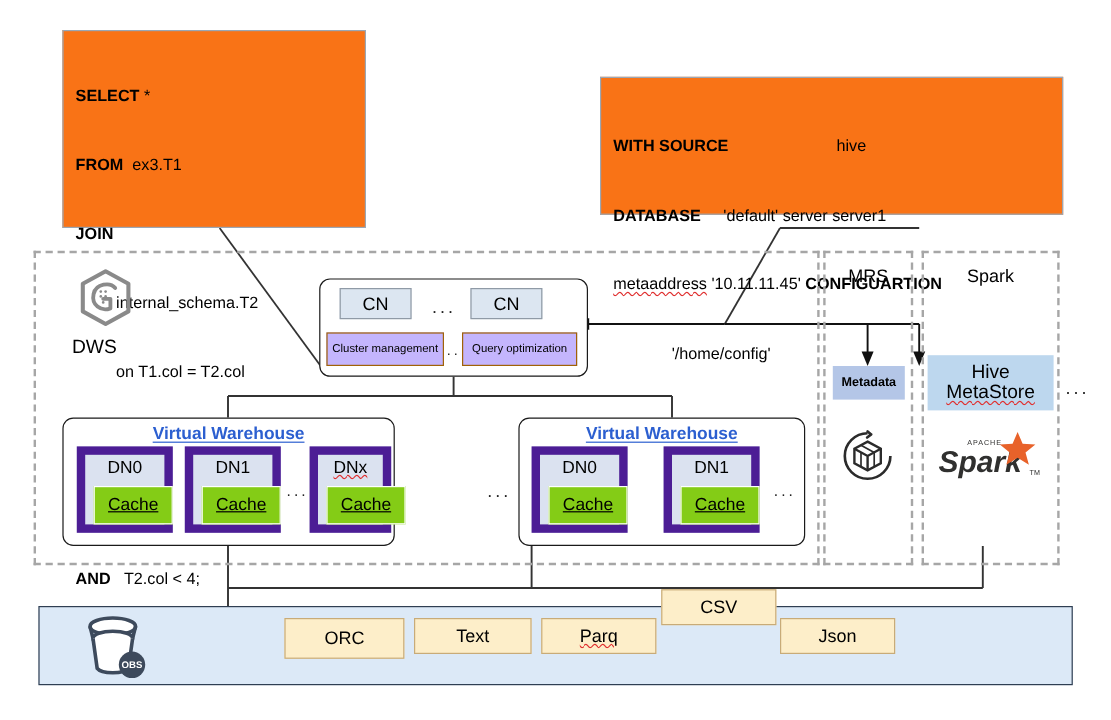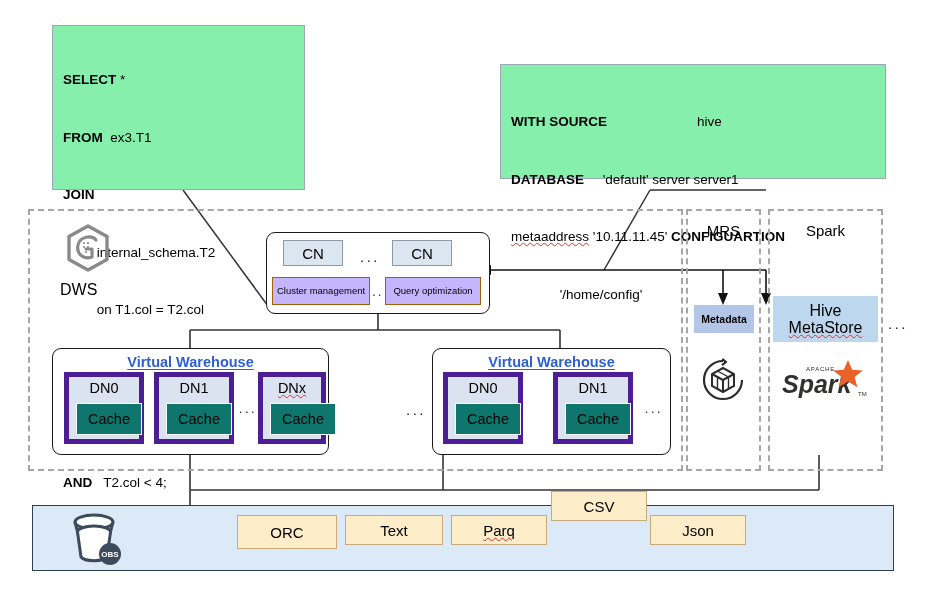--- a/index.html
+++ b/index.html
@@ -1,44 +1,44 @@
 <!DOCTYPE html>
 <html><head>
 <meta charset="utf-8">
 <style>
   html,body{margin:0;padding:0;background:#fff;}
   body{width:926px;height:600px;position:relative;overflow:hidden;
        font-family:"Liberation Sans","DejaVu Sans",sans-serif;color:#000;}
   .abs{position:absolute;box-sizing:border-box;}
 
   
-  .codebox{background:#86efac;border:1px solid #9aa7b5;padding:6px 10px;
+  .codebox{background:#f97316;border:1px solid #9aa7b5;padding:6px 10px;
            font-size:13.5px;line-height:1.42;white-space:pre;}
   .codebox b{font-weight:bold;}
   .squig{text-decoration:underline;text-decoration-color:#e03030;
          text-decoration-style:wavy;text-decoration-thickness:1px;
          text-underline-offset:1px;}
 
   
   .dashbox{border:2.5px dashed #a6a6a6;background:transparent;}
   .panel-title{font-size:15px;}
 
   
   .card{background:#fff;border:1.6px solid #1a1a1a;border-radius:9px;}
 
   
   .cn{background:#dce6f1;border:1px solid #8f9aa6;display:flex;
       align-items:center;justify-content:center;font-size:15px;}
   .yel{background:#c4b5fd;border:1px solid #a16207;display:flex;
        align-items:center;justify-content:center;text-align:center;
        font-size:9.5px;line-height:1.12;}
-  .dn{background:#dbe2f0;border:5px solid #4c1d95;}
+  .dn{background:#dbe2f0;border:7px solid #4c1d95;}
   .dn-label{text-align:center;font-size:14.5px;padding-top:3px;}
-  .cache{background:#0f766e;border:1px solid #fff;display:flex;
-         align-items:center;justify-content:center;font-size:14.5px;}
+  .cache{background:#84cc16;border:1px solid #fff;display:flex;
+         align-items:center;justify-content:center;font-size:14.5px;text-decoration:underline;}
   .vw-title{color:#2c5fd0;font-weight:bold;font-size:14.5px;text-align:center;
             text-decoration:underline;text-underline-offset:2px;}
   .meta{background:#b4c6e7;display:flex;align-items:center;
         justify-content:center;font-size:10.5px;font-weight:bold;}
   .hive{background:#bdd7ee;display:flex;align-items:center;
         justify-content:center;text-align:center;font-size:16px;line-height:1.08;}
 
   
   .obsbar{background:#dce9f7;border:1.4px solid #2f3e52;}
   .fmt{background:#fdeec9;border:1px solid #c8ab78;display:flex;

